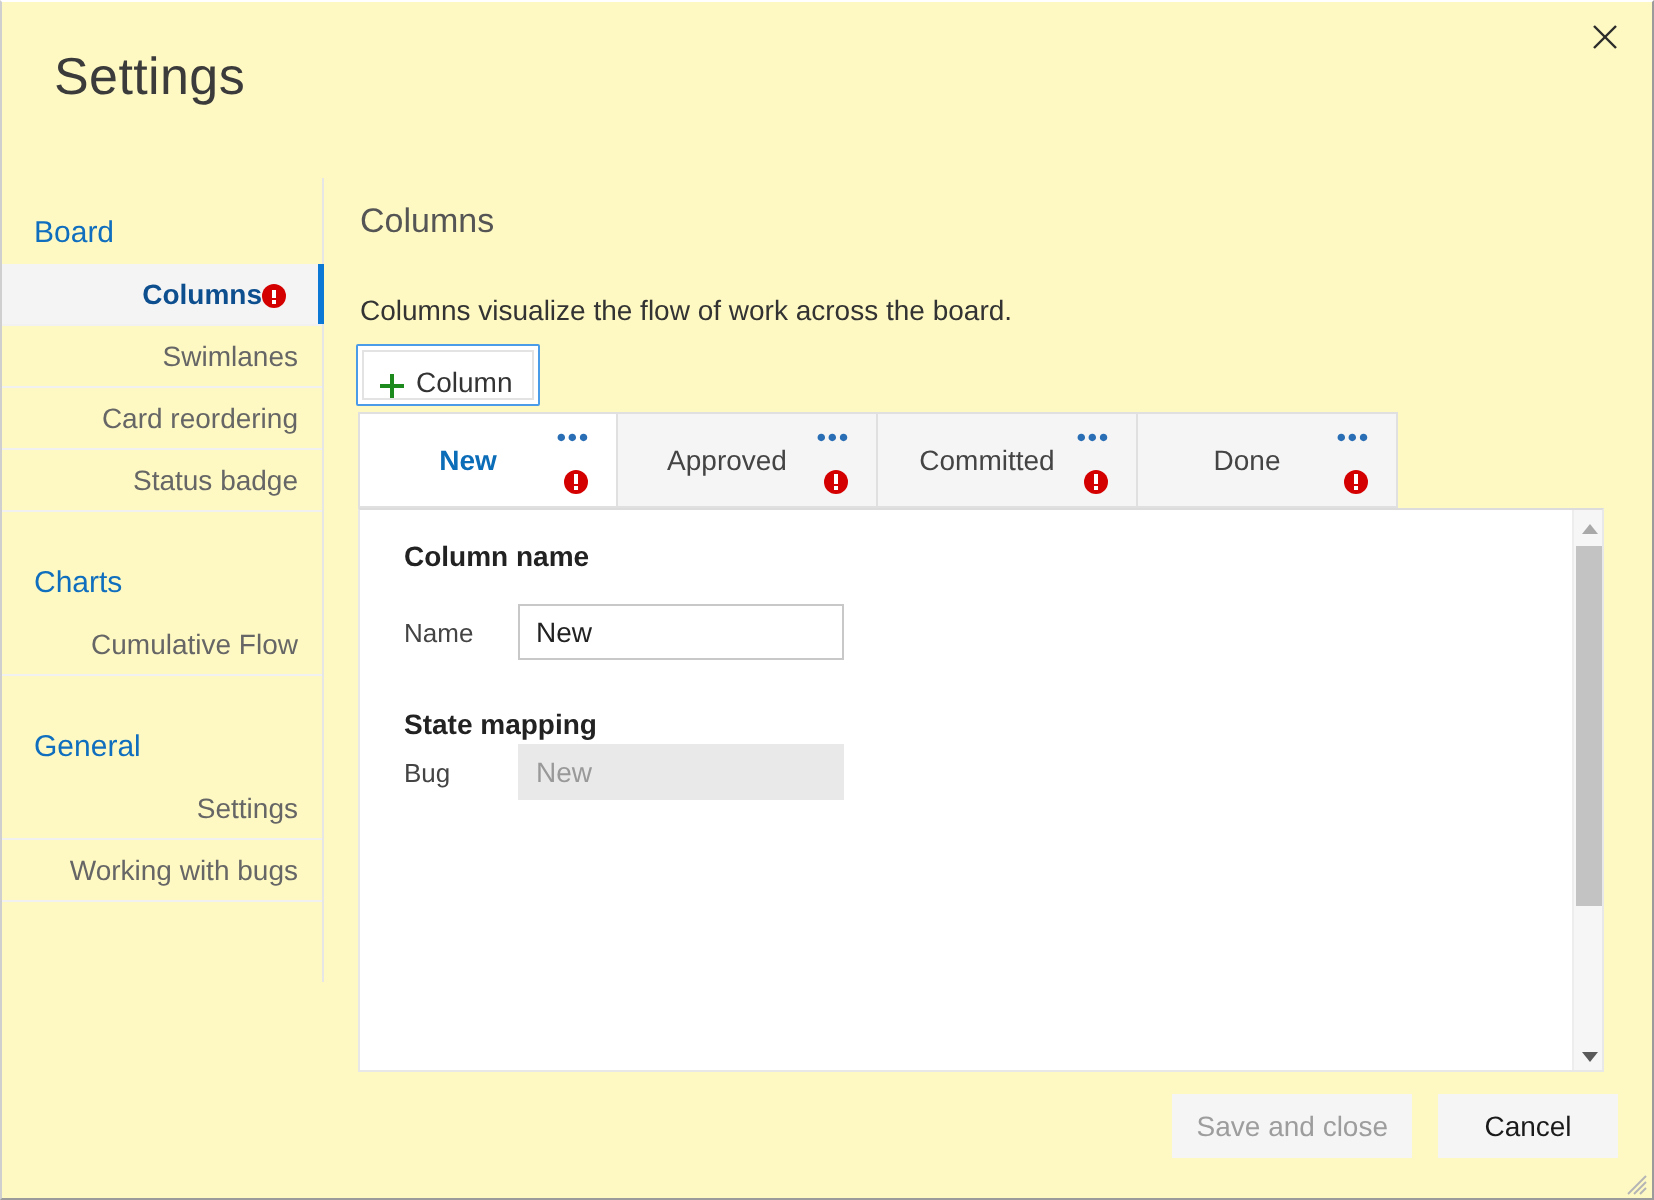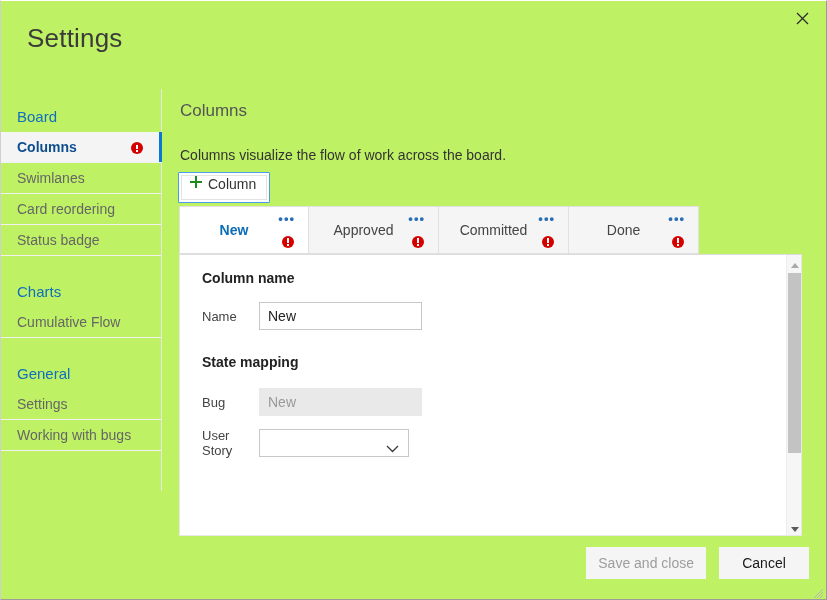--- a/index.html
+++ b/index.html
@@ -15,21 +15,21 @@
     color: #333333;
     -webkit-font-smoothing: antialiased;
   }
 
   .window {
     position: absolute;
     left: 0; top: 0;
     width: 827px;
     height: 600px;
     box-sizing: border-box;
-    background: #bef264;
+    background: #fef9c3;
     border-left: 1px solid #cfcfcf;
     border-right: 1px solid #9b9b9b;
     border-bottom: 1px solid #9b9b9b;
     border-top: 1px solid #ffffff;
   }
 
   
   .titlebar {
     position: absolute;
     left: 0; top: 0;
@@ -61,20 +61,21 @@
 
   
   .sidebar {
     position: absolute;
     left: 0;
     top: 88px;
     width: 161px;
     height: 402px;
     box-sizing: border-box;
     border-right: 1px solid #e6e6e6;
+    text-align: right;
   }
   .nav-group-header {
     height: 31px;
     display: flex;
     align-items: center;
     padding-left: 16px;
     font-size: 15px;
     color: #106ebe;
     font-weight: 400;
     box-sizing: border-box;
@@ -171,21 +172,21 @@
     left: 16px;
     top: 83px;
     padding: 2px;
     border: 1px solid #4a9be8;
     border-radius: 1px;
     background: #ffffff;
     box-sizing: border-box;
   }
   .add-column-btn {
     display: flex;
-    align-items: flex-start;
+    align-items: flex-end;
     gap: 6px;
     height: 25px;
     padding: 0 10px 0 8px;
     background: #ffffff;
     border: 1px solid #e3e3e3;
     box-sizing: border-box;
     font-size: 14px;
     color: #333333;
     cursor: pointer;
   }
@@ -282,21 +283,21 @@
     padding: 15px 0 0 22px;
     box-sizing: border-box;
   }
 
   .section-head {
     font-size: 14px;
     font-weight: bold;
     color: #222222;
     margin: 0 0 16px 0;
   }
-  .section-head.mapping { margin-top: 24px; margin-bottom: 18px; }
+  .section-head.mapping { margin-top: 24px; margin-bottom: 2px; }
   .section-sub {
     font-size: 14px;
     color: #333333;
     margin-bottom: 18px;
   }
 
   .field-row {
     display: flex;
     align-items: center;
     margin-bottom: 12px;
@@ -512,31 +513,20 @@
           <input class="text-input" type="text" value="New" style="">
         </div>
 
         <div class="section-head mapping">State mapping</div>
 
         <div class="field-row">
           <span class="field-label">Bug</span>
           <input class="text-input disabled" type="text" disabled="" value="New" style="">
         </div>
 
-        <div class="field-row">
-          <span class="field-label wide">User Story</span>
-          <div class="select-wrap">
-            <div class="select-box"></div>
-            <span class="chevron">
-              <svg width="13" height="8" viewBox="0 0 13 8">
-                <polyline points="1,1 6.5,6.5 12,1" fill="none" stroke="#3a3a3a" stroke-width="1.3"></polyline>
-              </svg>
-            </span>
-          </div>
-        </div>
 
       </div>
 
       <div class="vscroll">
         <div class="arrow up">
           <span>
             <svg width="8" height="5" viewBox="0 0 8 5">
                 <polygon points="4,0 8,5 0,5" fill="#a9a9a9"></polygon>
               </svg>
           </span>

